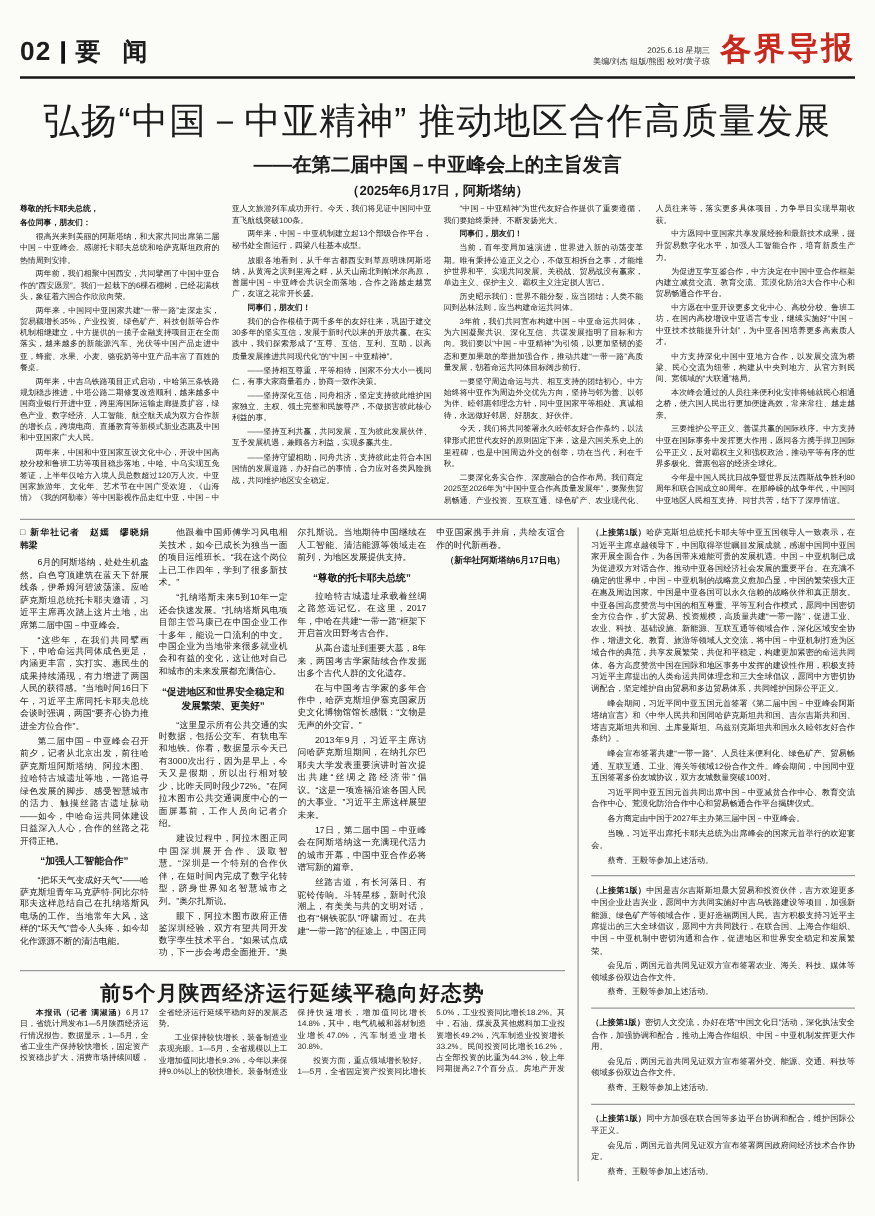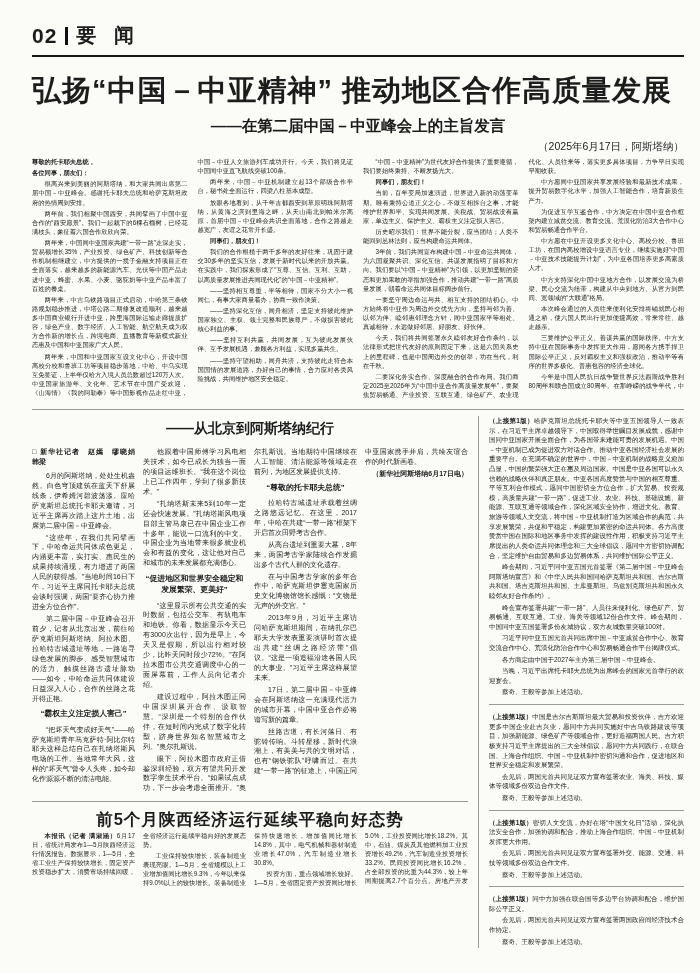--- a/index.html
+++ b/index.html
@@ -1,36 +1,36 @@
 <!DOCTYPE html>
 <html><head>
 <meta charset="utf-8">
 <style>
   html,body{margin:0;padding:0;}
   body{width:700px;height:973px;background:#fbfbf8;overflow:hidden;
        font-family:"Liberation Sans","DejaVu Sans",sans-serif;color:#1c1c1c;}
-  .page{padding:22px 16px 0 32px;box-sizing:border-box;width:700px;height:973px;}
+  .page{padding:22px 16px 0 16px;box-sizing:border-box;width:700px;height:973px;}
   
   .mast-row{display:flex;justify-content:space-between;align-items:flex-end;}
   .mast-left{display:flex;align-items:center;gap:8px;}
   .pagenum{font-size:21px;font-weight:800;letter-spacing:1px;}
   .vbar{display:inline-block;width:3px;height:18px;background:#111;}
   .section-name{font-size:20px;font-weight:800;letter-spacing:6px;}
   .mast-right{display:flex;align-items:flex-end;gap:8px;}
   .mast-meta{text-align:right;line-height:1.5;}
   .mast-date{font-size:6.5px;color:#333;}
   .mast-credits{font-size:6.5px;color:#333;}
   .brand{font-family:"Liberation Serif","DejaVu Serif",serif;font-weight:800;
          font-size:25px;letter-spacing:2px;transform:rotate(-1deg);}
   .rule-thick{border-top:2px solid #161616;margin-top:6px;}
   .rule-thin{border-top:1px solid #9a9a9a;margin:6px 0;}
   
-  .speech h1{font-size:29px;font-weight:700;text-align:left;margin:14px 0 2px;letter-spacing:1px;}
+  .speech h1{font-size:29px;font-weight:400;text-align:center;margin:14px 0 2px;letter-spacing:1px;}
   .speech h2{font-size:15.5px;font-weight:800;text-align:center;margin:5px 0 2px;}
-  .dateline{font-size:10.5px;font-weight:400;text-align:right;margin:3px 0;}
+  .dateline{font-size:10.5px;font-weight:700;text-align:center;margin:3px 0;}
   .byline-main{font-size:12px;text-align:center;margin:4px 0 9px;letter-spacing:2px;}
   .cols{column-fill:auto;overflow:hidden;text-align:justify;}
   .cols p{margin:0 0 2px;text-indent:2em;}
   .cols-speech{height:246px;column-count:4;column-gap:10px;font-size:6.3px;line-height:1.45;}
   
   .middle{display:flex;margin-top:2px;}
   .left-stack{width:436px;flex:none;padding-right:10px;}
   .jump-col{flex:1;border-left:1px solid #9a9a9a;padding-left:10px;
             font-size:6.5px;line-height:1.48;text-align:justify;}
   .jump-col p{margin:0 0 2px;text-indent:2em;}
@@ -55,20 +55,27 @@
 </head>
 <body>
 
 <div class="page">
 
   <header class="mast-row">
     <div class="mast-left">
       <span class="pagenum">02</span>
       <span class="vbar"></span>
       <span class="section-name">要 闻</span>
+    </div>
+    <div class="mast-right">
+      <div class="mast-meta">
+        <div class="mast-date">2025.6.18 星期三</div>
+        <div class="mast-credits">美编/刘杰  组版/熊图  校对/黄子琼</div>
+      </div>
+      <div class="brand" id="brand" style="color: rgb(200, 40, 30);">各界导报</div>
     </div>
   </header>
   <div class="rule-thick"></div>
 
   <section class="speech">
     <h1>弘扬“中国－中亚精神”  推动地区合作高质量发展</h1>
     <h2>——在第二届中国－中亚峰会上的主旨发言</h2>
     <div class="dateline">（2025年6月17日，阿斯塔纳）</div>
     <div class="cols cols-speech">
         <p class="t-lead">尊敬的托卡耶夫总统，</p>
@@ -103,27 +110,26 @@
         <p class="t-p">今年是中国人民抗日战争暨世界反法西斯战争胜利80周年和联合国成立80周年。在那峥嵘的战争年代，中国同中亚地区人民相互支持、同甘共苦，结下了深厚情谊。</p>
       </div>
   </section>
 
   <div class="rule-thin"></div>
 
   <div class="middle">
     <div class="left-stack">
 
       <section class="silk">
-        <h2>——从北京到阿斯塔纳纪行</h2>
         <div class="cols cols-silk">
             <p class="t-byline">□ 新华社记者　赵嫣　缪晓娟　韩梁</p>
             <p class="t-p">6月的阿斯塔纳，处处生机盎然。白色穹顶建筑在蓝天下舒展线条，伊希姆河碧波荡漾。应哈萨克斯坦总统托卡耶夫邀请，习近平主席再次踏上这片土地，出席第二届中国－中亚峰会。</p>
             <p class="t-p">“这些年，在我们共同擘画下，中哈命运共同体成色更足，内涵更丰富，实打实、惠民生的成果持续涌现，有力增进了两国人民的获得感。”当地时间16日下午，习近平主席同托卡耶夫总统会谈时强调，两国“要齐心协力推进全方位合作”。</p>
             <p class="t-p">第二届中国－中亚峰会召开前夕，记者从北京出发，前往哈萨克斯坦阿斯塔纳、阿拉木图、拉哈特古城遗址等地，一路追寻绿色发展的脚步、感受智慧城市的活力、触摸丝路古遗址脉动——如今，中哈命运共同体建设日益深入人心，合作的丝路之花开得正艳。</p>
-            <p class="t-subhead">“霸权主义注定损人害己”</p>
+            <p class="t-subhead">“加强人工智能合作”</p>
             <p class="t-p">“把坏天气变成好天气”——哈萨克斯坦青年马克萨特·阿比尔特耶夫这样总结自己在扎纳塔斯风电场的工作。当地常年大风，这样的“坏天气”曾令人头疼，如今却化作源源不断的清洁电能。</p>
             <p class="t-p">他跟着中国师傅学习风电相关技术，如今已成长为独当一面的项目运维班长。“我在这个岗位上已工作四年，学到了很多新技术。”</p>
             <p class="t-p">“扎纳塔斯未来5到10年一定还会快速发展。”扎纳塔斯风电项目部主管马康已在中国企业工作十多年，能说一口流利的中文。中国企业为当地带来很多就业机会和有益的变化，这让他对自己和城市的未来发展都充满信心。</p>
             <p class="t-subhead">“促进地区和世界安全稳定和发展繁荣、更美好”</p>
             <p class="t-p">“这里显示所有公共交通的实时数据，包括公交车、有轨电车和地铁。你看，数据显示今天已有3000次出行，因为是早上，今天又是假期，所以出行相对较少，比昨天同时段少72%。”在阿拉木图市公共交通调度中心的一面屏幕前，工作人员向记者介绍。</p>
             <p class="t-p">建设过程中，阿拉木图正同中国深圳展开合作、汲取智慧。“深圳是一个特别的合作伙伴，在短时间内完成了数字化转型，跻身世界知名智慧城市之列。”奥尔扎斯说。</p>
             <p class="t-p">眼下，阿拉木图市政府正借鉴深圳经验，双方有望共同开发数字孪生技术平台。“如果试点成功，下一步会考虑全面推开。”奥尔扎斯说。当地期待中国继续在人工智能、清洁能源等领域走在前列，为地区发展提供支持。</p>
             <p class="t-subhead">“尊敬的托卡耶夫总统”</p>
             <p class="t-p">拉哈特古城遗址承载着丝绸之路悠远记忆。在这里，2017年，中哈在共建“一带一路”框架下开启首次田野考古合作。</p>
             <p class="t-p">从高台遗址到重要大墓，8年来，两国考古学家陆续合作发掘出多个古代人群的文化遗存。</p>

